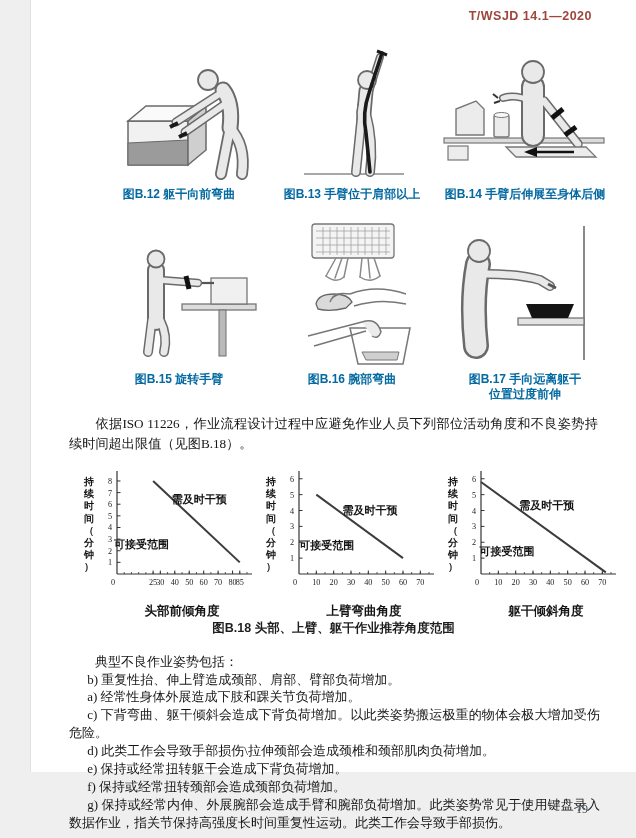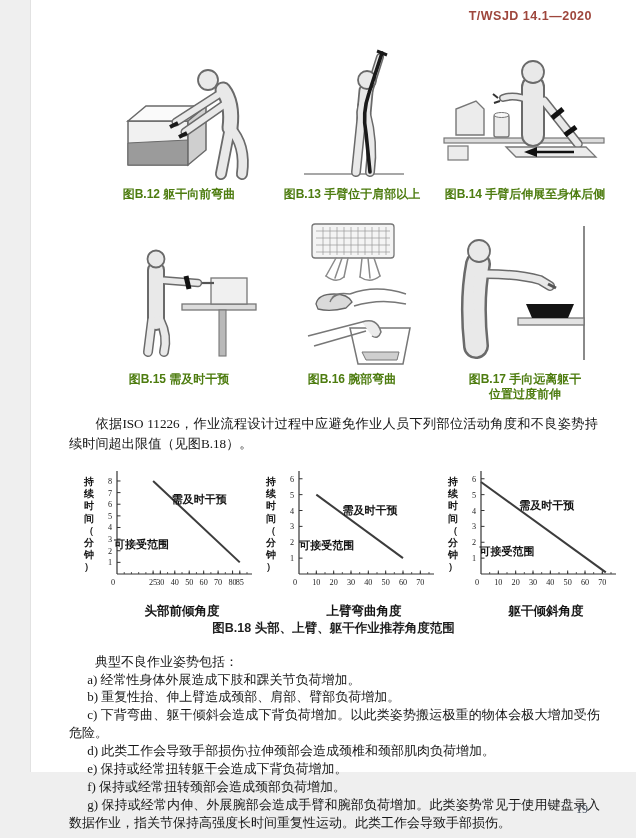--- a/index.html
+++ b/index.html
@@ -16,21 +16,21 @@
     text-align:right;padding:9px 44px 0 0;
     font-family:"Liberation Sans","DejaVu Sans",sans-serif;
     font-weight:bold;font-size:12.5px;letter-spacing:.5px;color:#9e463c;
   }
   .figrow{display:flex;align-items:flex-end;margin-left:58px;}
   .figrow .cell{display:flex;justify-content:center;}
   .w-big{width:180px;} .w-mid{width:150px;} .gap{width:8px;}
   .caprow{display:flex;margin-left:58px;margin-top:2px;}
   .caprow .cap{
     font-family:"Liberation Sans","DejaVu Sans",sans-serif;
-    font-weight:bold;font-size:12px;color:#4d7c0f;text-align:center;line-height:1.25;
+    font-weight:bold;font-size:12px;color:#0369a1;text-align:center;line-height:1.25;
   }
   .row1{margin-top:20px;}
   .row2{margin-top:16px;}
   .para{
     margin:12px 38px 0 38px;font-size:13.2px;line-height:1.5;
     text-indent:2em;text-align:justify;color:#161616;
   }
   .charts{display:flex;margin-left:44px;margin-top:14px;}
   .chart-caption{
     text-align:center;margin-top:0;
@@ -228,21 +228,21 @@
           <path d="M50,56 Q82,56 104,62 L114,68" stroke-width="7"></path>
           <path d="M36,60 Q31,86 39,106" stroke-width="6"></path>
         </g>
         <circle cx="43" cy="33" r="11" fill="#e9e9e9" stroke="#6a6a6a" stroke-width="1.8"></circle>
         <path d="M112,66 l8,4" stroke="#555" stroke-width="3"></path>
       </svg>
     </div>
   </div>
 
   <div class="caprow">
-    <div class="cap w-big">图B.15 需及时干预</div>
+    <div class="cap w-big">图B.15 旋转手臂</div>
     <div class="gap"></div>
     <div class="cap w-mid">图B.16 腕部弯曲</div>
     <div class="gap"></div>
     <div class="cap w-big">
       <div>图B.17 手向远离躯干</div>
       <div>位置过度前伸</div>
     </div>
   </div>
 
   <div class="para">依据ISO 11226，作业流程设计过程中应避免作业人员下列部位活动角度和不良姿势持续时间超出限值（见图B.18）。</div>
@@ -430,22 +430,22 @@
         <text x="14" y="90.19999999999999" text-anchor="middle" font-size="10" font-weight="bold" font-family="&quot;Liberation Sans&quot;,sans-serif" fill="#141414">钟</text>
         <text x="14" y="102.39999999999999" text-anchor="middle" font-size="10" font-weight="bold" font-family="&quot;Liberation Sans&quot;,sans-serif" fill="#141414">）</text>
         <text x="107" y="147" text-anchor="middle" font-size="12.5" font-weight="bold" font-family="&quot;Liberation Sans&quot;,sans-serif" fill="#141414">躯干倾斜角度</text>
       </svg>
   </div>
 
   <div class="chart-caption">图B.18 头部、上臂、躯干作业推荐角度范围</div>
 
   <div class="list">
     <div class="intro">典型不良作业姿势包括：</div>
+    <div class="item">b) 重复性抬、伸上臂造成颈部、肩部、臂部负荷增加。</div>
     <div class="item">a) 经常性身体外展造成下肢和踝关节负荷增加。</div>
-    <div class="item">b) 重复性抬、伸上臂造成颈部、肩部、臂部负荷增加。</div>
     <div class="item">c) 下背弯曲、躯干倾斜会造成下背负荷增加。以此类姿势搬运极重的物体会极大增加受伤危险。</div>
     <div class="item">d) 此类工作会导致手部损伤\拉伸颈部会造成颈椎和颈部肌肉负荷增加。</div>
     <div class="item">e) 保持或经常扭转躯干会造成下背负荷增加。</div>
     <div class="item">f) 保持或经常扭转颈部会造成颈部负荷增加。</div>
     <div class="item">g) 保持或经常内伸、外展腕部会造成手臂和腕部负荷增加。此类姿势常见于使用键盘录入数据作业，指关节保持高强度长时间重复性运动。此类工作会导致手部损伤。</div>
   </div>
 
   <div class="pageno">19</div>
 </div>
 

